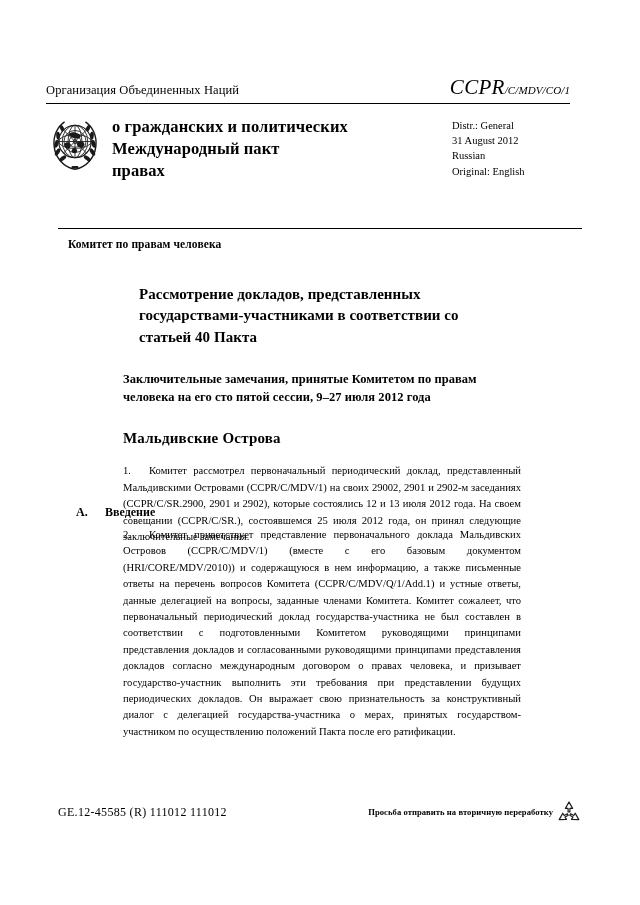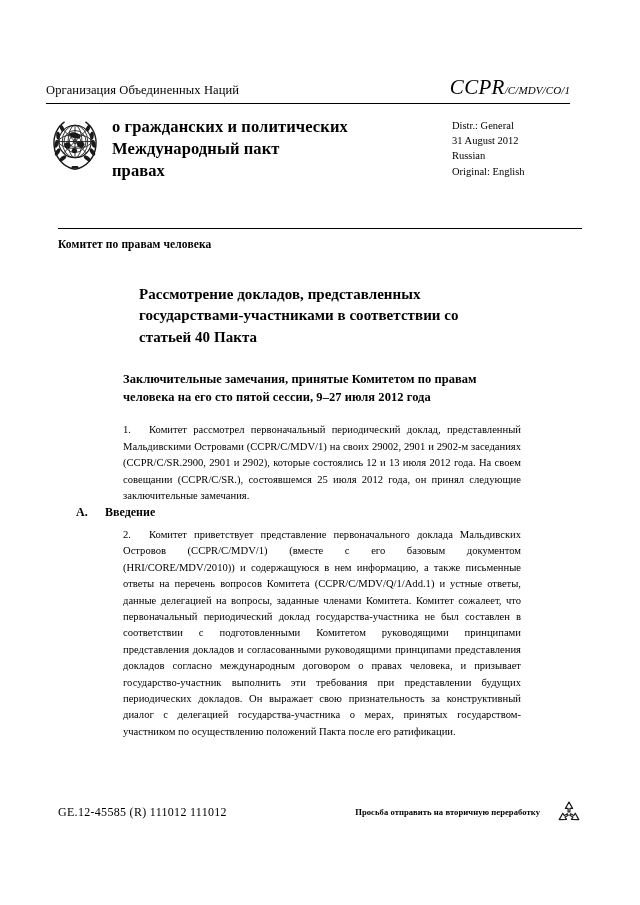--- a/index.html
+++ b/index.html
@@ -89,21 +89,21 @@
     position: absolute;
     left: 58px;
     top: 228px;
     width: 524px;
     border-top: 1.6px solid #000;
   }
 
   
   .committee {
     position: absolute;
-    left: 58px;
+    left: 68px;
     top: 238px;
     font-size: 11.5px;
     font-weight: bold;
     letter-spacing: 0.1px;
   }
   .content {
     position: absolute;
     left: 123px;
     top: 268px;
     width: 398px;
@@ -169,21 +169,21 @@
     justify-content: space-between;
   }
   .job-number {
     font-size: 12px;
     letter-spacing: 0.3px;
     text-align: center;
   }
   .recycle {
     display: flex;
     align-items: center;
-    gap: 16px;
+    gap: 3px;
   }
   .recycle-text {
     font-size: 8.6px;
     font-weight: bold;
     letter-spacing: 0.05px;
   }
   .recycle-icon { display: block; }
 </style>
 </head>
 <body>
@@ -266,20 +266,21 @@
   <div class="rule-thick"></div>
 
   <div class="committee">Комитет по правам человека</div>
 
   <div class="content">
 
     <h1 class="title">Рассмотрение докладов, представленных государствами-участниками в соответствии со статьей 40 Пакта</h1>
 
     <h2 class="subtitle">Заключительные замечания, принятые Комитетом по правам человека на его сто пятой сессии, 9–27 июля 2012 года</h2>
 
+    <h2 class="country">Мальдивские Острова</h2>
 
     <p class="para">
       <span class="num">1.</span><span>Комитет рассмотрел первоначальный периодический доклад, представленный Мальдивскими Островами (CCPR/C/MDV/1) на своих 29002, 2901 и 2902-м заседаниях (CCPR/C/SR.2900, 2901 и 2902), которые состоялись 12 и 13 июля 2012 года. На своем совещании (CCPR/C/SR.), состоявшемся 25 июля 2012 года, он принял следующие заключительные замечания.</span>
     </p>
 
   </div>
 
   <div class="section-head">
     <span class="letter">A.</span><span>Введение</span>
   </div>

